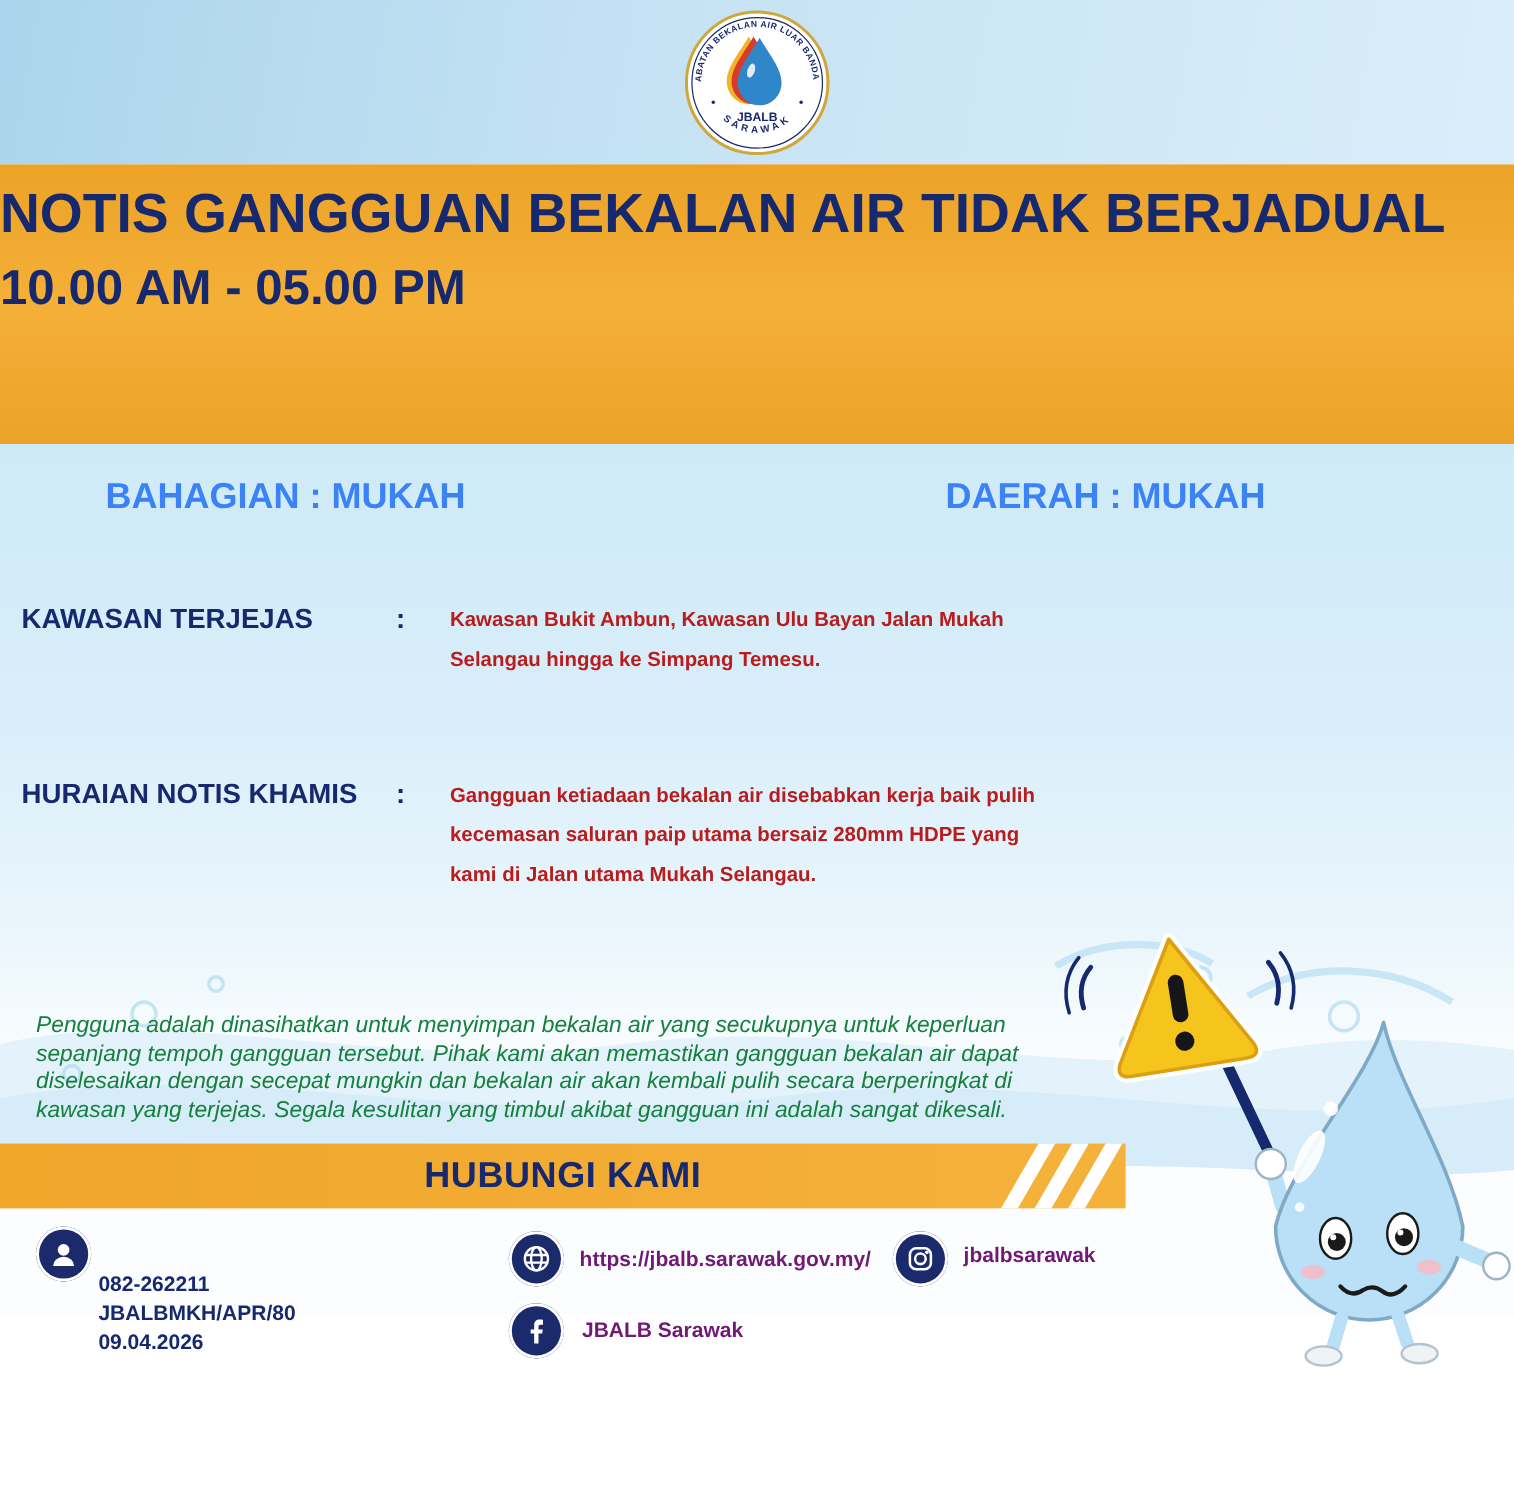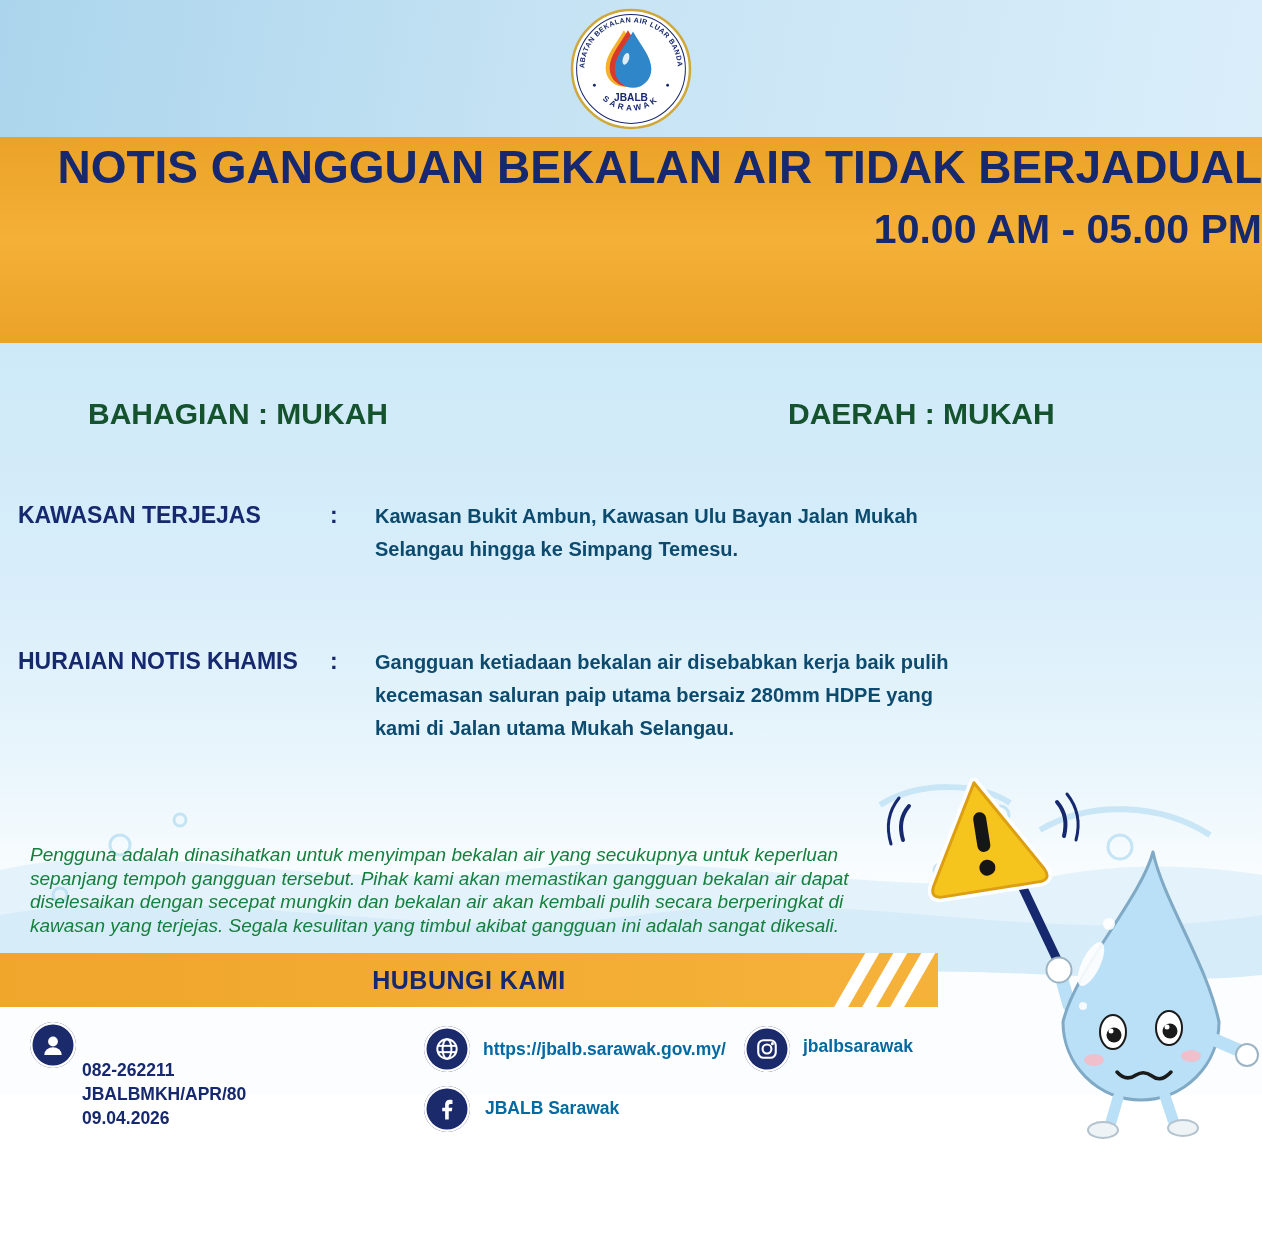--- a/index.html
+++ b/index.html
@@ -7,65 +7,65 @@
   body { font-family:"Liberation Sans", sans-serif; }
 
   .page { position:relative; width:1262px; height:1243px; background:#ffffff; overflow:hidden; }
 
   .top-strip { position:absolute; top:0; left:0; width:100%; height:137px;
     background:linear-gradient(100deg,#abd5ec 0%,#c6e3f4 45%,#daeefa 100%); }
 
   .logo-wrap { position:absolute; left:50%; top:8px; transform:translateX(-50%);
     width:122px; height:122px; z-index:6; }
 
-  .banner { position:absolute; top:137px; left:0; width:100%; height:206px;
+  .banner { position:absolute; top:137px; left:0; width:100%; height:233px;
     background:linear-gradient(180deg,#eba227 0%,#f5b038 50%,#eba227 100%);
-    text-align:right; color:#16286e; font-weight:bold; z-index:2; }
+    text-align:left; color:#16286e; font-weight:bold; z-index:2; padding-top:10px; }
   .banner-line1 { font-size:46px; line-height:60px; }
   .banner-line2 { font-size:41px; line-height:64px; }
   .banner-line3 { font-size:41px; line-height:64px; }
 
   .body-bg { position:absolute; top:343px; left:0; width:100%; height:900px;
     background:linear-gradient(180deg,#cde9f8 0%,#d9eefa 28%,#eaf6fc 48%,#ffffff 64%,#ffffff 100%); }
 
-  .region-label { position:absolute; top:397px; font-size:30px; font-weight:bold; color:#14532d; z-index:3; }
+  .region-label { position:absolute; top:397px; font-size:30px; font-weight:bold; color:#3b82f6; z-index:3; }
   .region-bahagian { left:88px; }
   .region-daerah { left:788px; }
 
   .detail-label { position:absolute; left:18px; font-size:23px; font-weight:bold; color:#16286e; z-index:3;text-align:center; }
   .detail-sep   { position:absolute; left:330px; font-size:23px; font-weight:bold; color:#16286e; z-index:3; }
-  .detail-text  { position:absolute; left:375px; width:790px; font-size:20px; font-weight:bold;
-                  color:#0c4a6e; line-height:33px; white-space:pre-line; z-index:3; }
+  .detail-text  { position:absolute; left:375px; width:790px; font-size:17px; font-weight:bold;
+                  color:#b91c1c; line-height:33px; white-space:pre-line; z-index:3; }
   .row1 { top:502px; } .row1t { top:500px; }
   .row2 { top:648px; } .row2t { top:646px; }
 
   .advisory { position:absolute; left:30px; top:843px; width:880px; font-size:19px; font-style:italic;
     color:#15803d; line-height:23.5px; white-space:pre-line; z-index:3; }
 
   .splash { position:absolute; left:0; top:775px; width:1262px; height:320px; z-index:1; }
 
   .contact-bar { position:absolute; top:953px; left:0; width:938px; height:54px;
     background:linear-gradient(90deg,#f0a52b,#f5b23b); overflow:hidden; z-index:3;
     display:flex; align-items:center; justify-content:center; }
-  .contact-bar-label { font-size:25px; font-weight:bold; color:#16286e; letter-spacing:.5px; }
+  .contact-bar-label { font-size:30px; font-weight:bold; color:#16286e; letter-spacing:.5px; }
   .stripe { position:absolute; top:-12px; height:84px; width:14px; background:#ffffff; transform:skewX(-30deg); }
   .s1 { left:848px; } .s2 { left:876px; } .s3 { left:904px; }
 
   .icon-circle { position:absolute; width:46px; height:46px; border-radius:50%;
     background:#1b2a6b; box-shadow: inset 0 0 0 2.5px #ffffff; display:flex;
     align-items:center; justify-content:center; z-index:4; }
   .ic-person { left:30px; top:1022px; }
   .ic-globe  { left:424px; top:1026px; }
   .ic-fb     { left:424px; top:1086px; }
   .ic-ig     { left:744px; top:1026px; }
 
   .call-lines { position:absolute; left:82px; top:1058px; z-index:4; }
   .call-lines div { font-size:17.5px; font-weight:bold; color:#16286e; line-height:24px; }
 
-  .contact-text { position:absolute; font-size:17.5px; font-weight:bold; color:#0369a1; z-index:4; }
+  .contact-text { position:absolute; font-size:17.5px; font-weight:bold; color:#701a75; z-index:4; }
   .t-web { left:483px; top:1039px; }
   .t-fb  { left:485px; top:1098px; }
   .t-ig  { left:803px; top:1036px; }
 
   .mascot { position:absolute; left:853px; top:735px; width:420px; height:440px; z-index:3; }
 </style>
 </head>
 <body>
 
 <div class="page">

